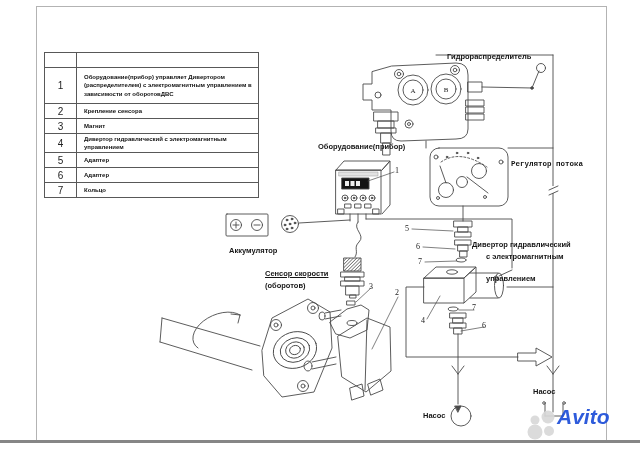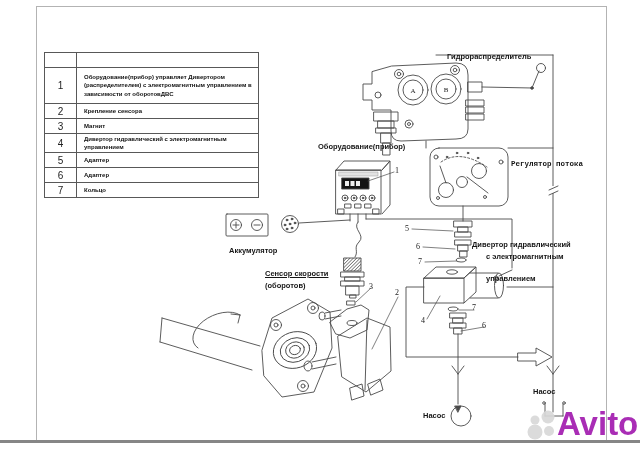--- a/index.html
+++ b/index.html
@@ -19,22 +19,22 @@
   #legend td.desc{font-size:6px;font-weight:bold;line-height:1.35;padding:1px 3px 1px 7px;color:#111;}
   #legend tr.hdr td{height:12px;}
   #legend tr.r1 td{height:33px;}
   #legend tr.rn td{height:12px;}
   
   .lbl{position:absolute;font-size:7.5px;font-weight:bold;white-space:nowrap;color:#151515;}
   .co{position:absolute;font-family:"Liberation Serif",serif;font-size:8px;color:#222;}
   svg{position:absolute;left:0;top:0;}
   
   #watermark{position:absolute;left:521px;top:400px;width:119px;height:46px;opacity:.92;}
-  #watermark .wm-text{position:absolute;left:36px;top:5px;font-size:33px;font-weight:bold;
-         color:#a21caf;letter-spacing:0px;}
+  #watermark .wm-text{position:absolute;left:36px;top:5px;font-size:21px;font-weight:bold;
+         color:#1d4ed8;letter-spacing:0px;font-style:italic;}
 </style>
 </head>
 <body>
 
 <div id="page">
 
   <div id="frame"></div>
 
 
   <table id="legend">

